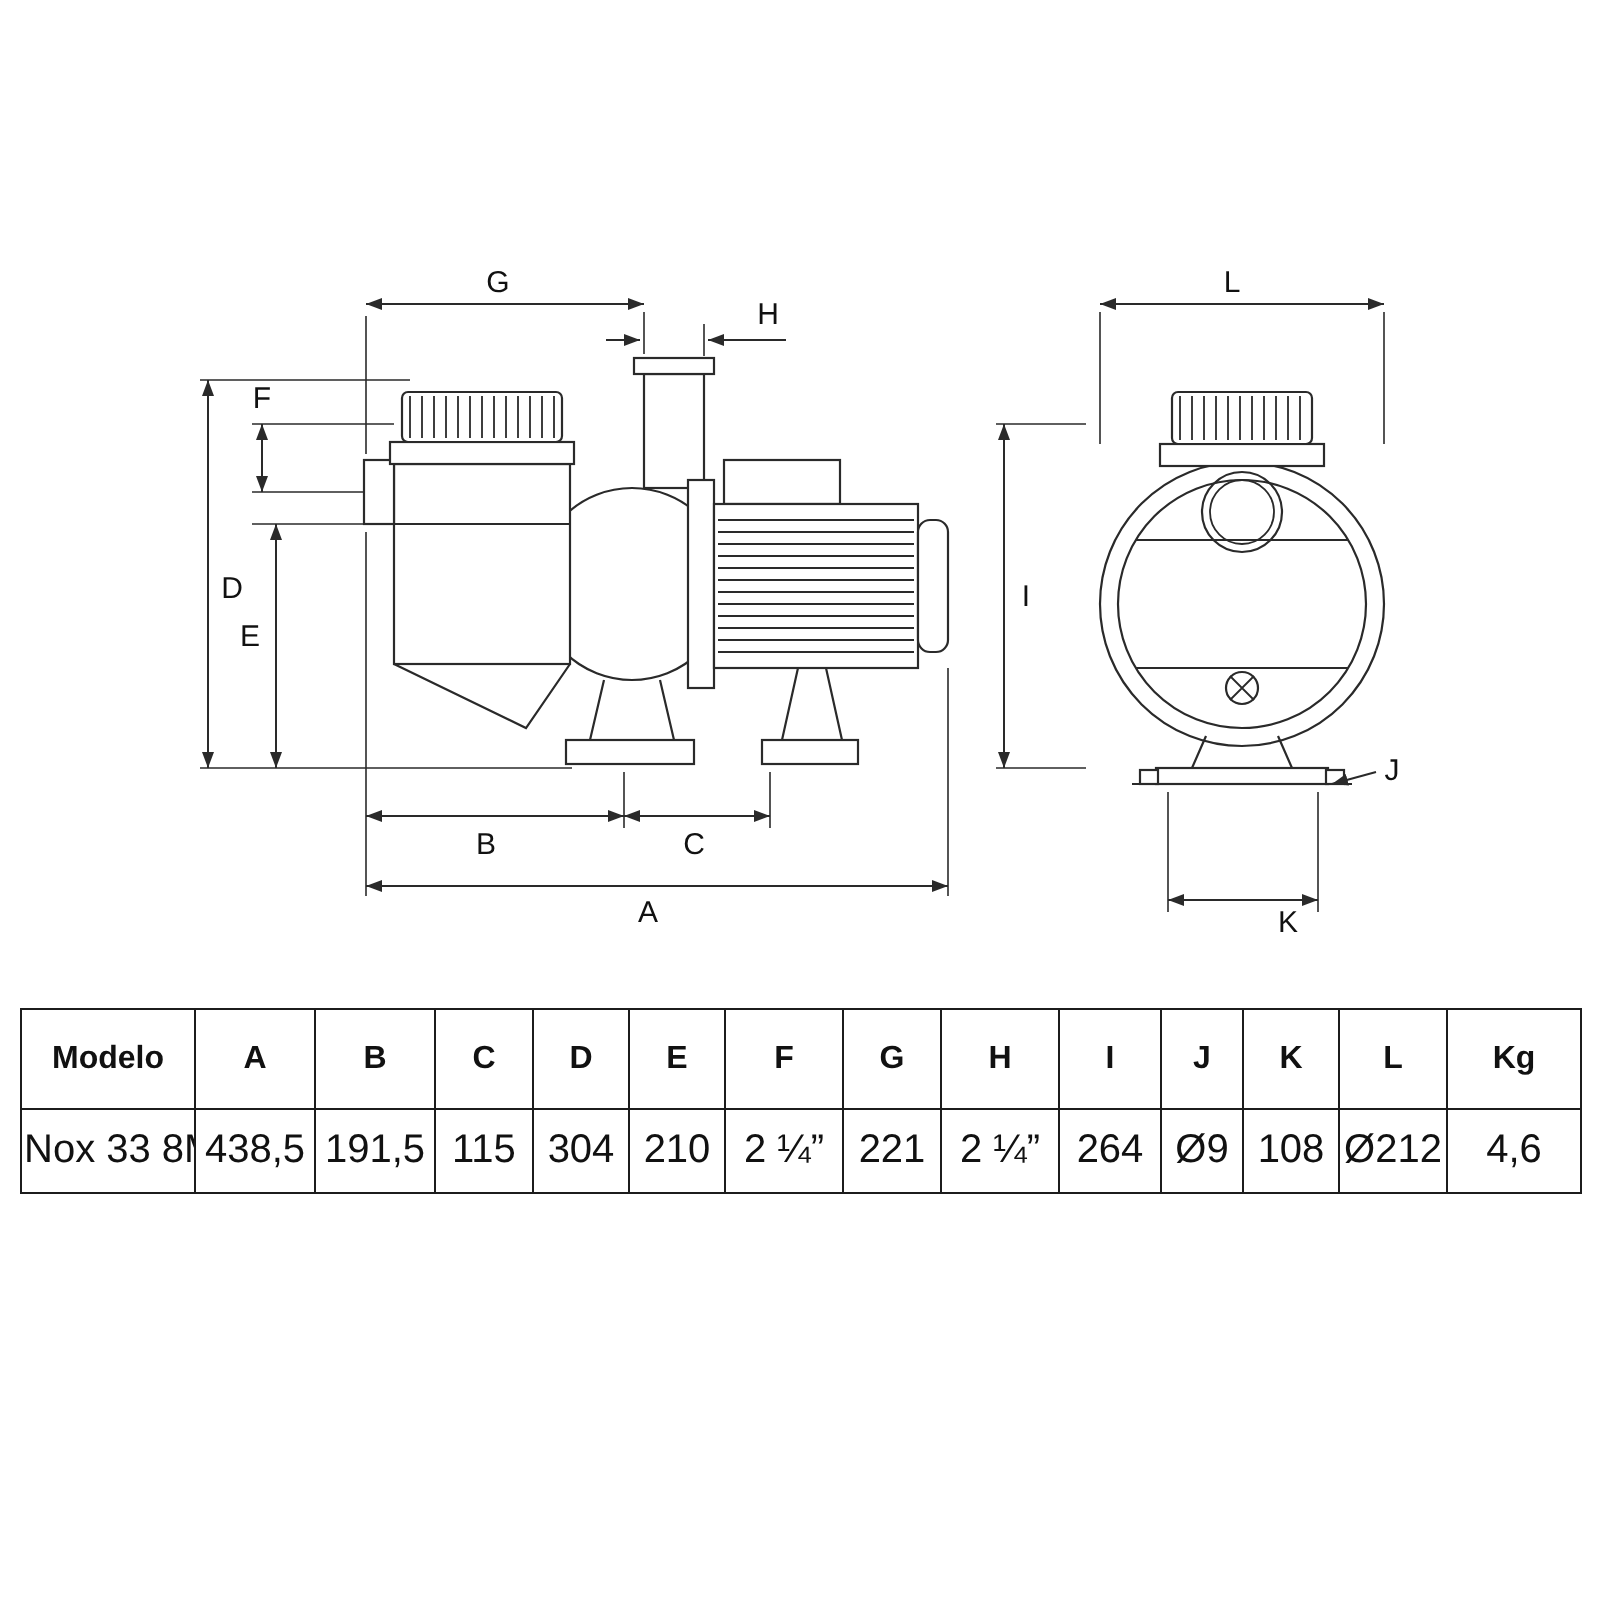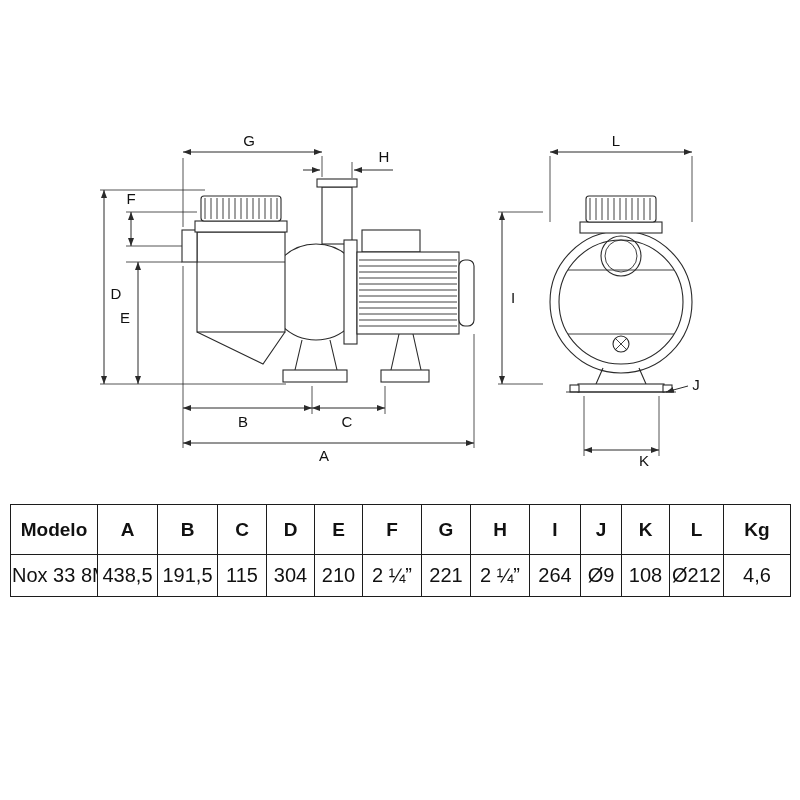--- a/index.html
+++ b/index.html
@@ -2,21 +2,21 @@
 <html><head>
 <meta charset="utf-8">
 <style>
   html,body{margin:0;padding:0;background:#fff;}
   body{width:800px;height:800px;font-family:"Liberation Sans",sans-serif;color:#111;}
   .page{width:800px;height:800px;overflow:hidden;background:#fff;}
   .drawing-area{width:800px;height:492px;position:relative;}
   .table-area{padding:12px 10px 0 10px;}
   table{border-collapse:collapse;width:780px;table-layout:fixed;}
   th,td{border:1px solid #1c1c1c;text-align:center;vertical-align:middle;overflow:hidden;white-space:nowrap;}
-  th{height:47px;font-size:19px;font-weight:bold;}
+  th{height:47px;font-size:16px;font-weight:bold;}
   td{height:39px;font-size:20px;font-weight:normal;margin-left:32px;}
   svg .ln{stroke:#2a2a2a;stroke-width:1.1;fill:none;}
   svg .fw{stroke:#2a2a2a;stroke-width:1.1;fill:#ffffff;}
   svg .thin{stroke:#2a2a2a;stroke-width:0.9;fill:none;}
   svg .dim{stroke:#2a2a2a;stroke-width:1;fill:none;}
   svg .ext{stroke:#2a2a2a;stroke-width:0.8;fill:none;}
   svg text{font-family:"Liberation Sans",sans-serif;font-size:15px;fill:#111;text-anchor:middle;}
 </style>
 </head>
 <body>

